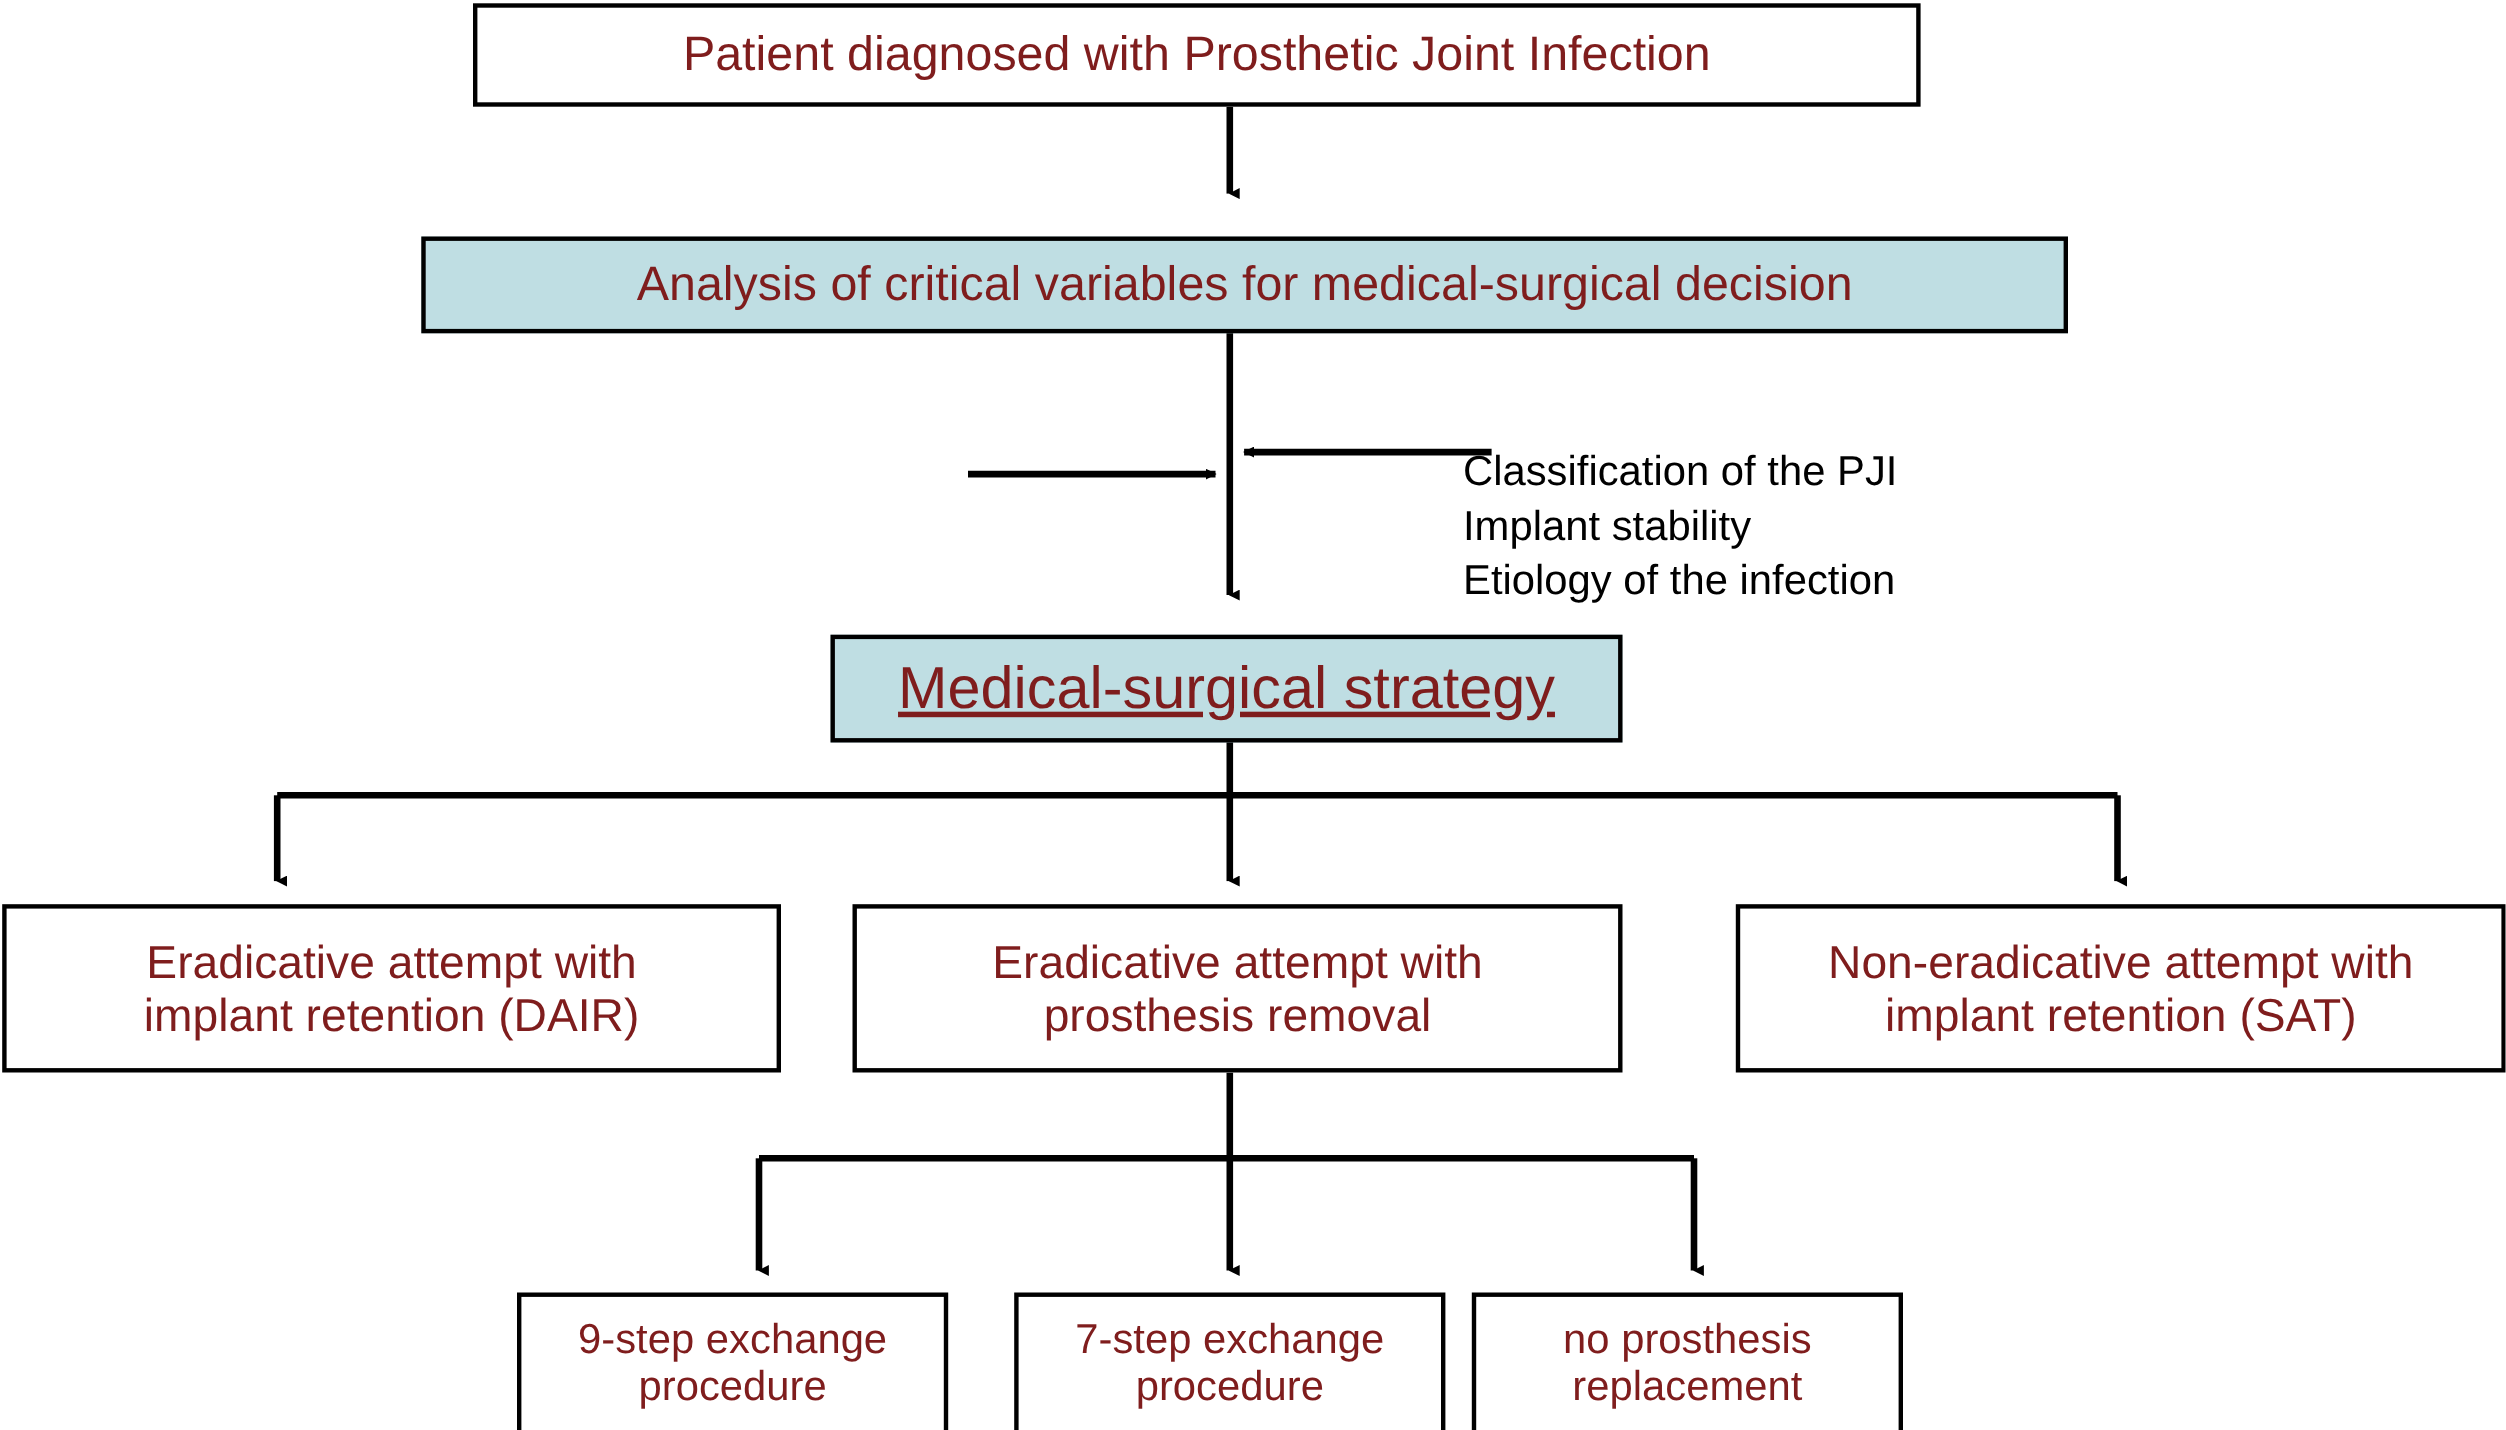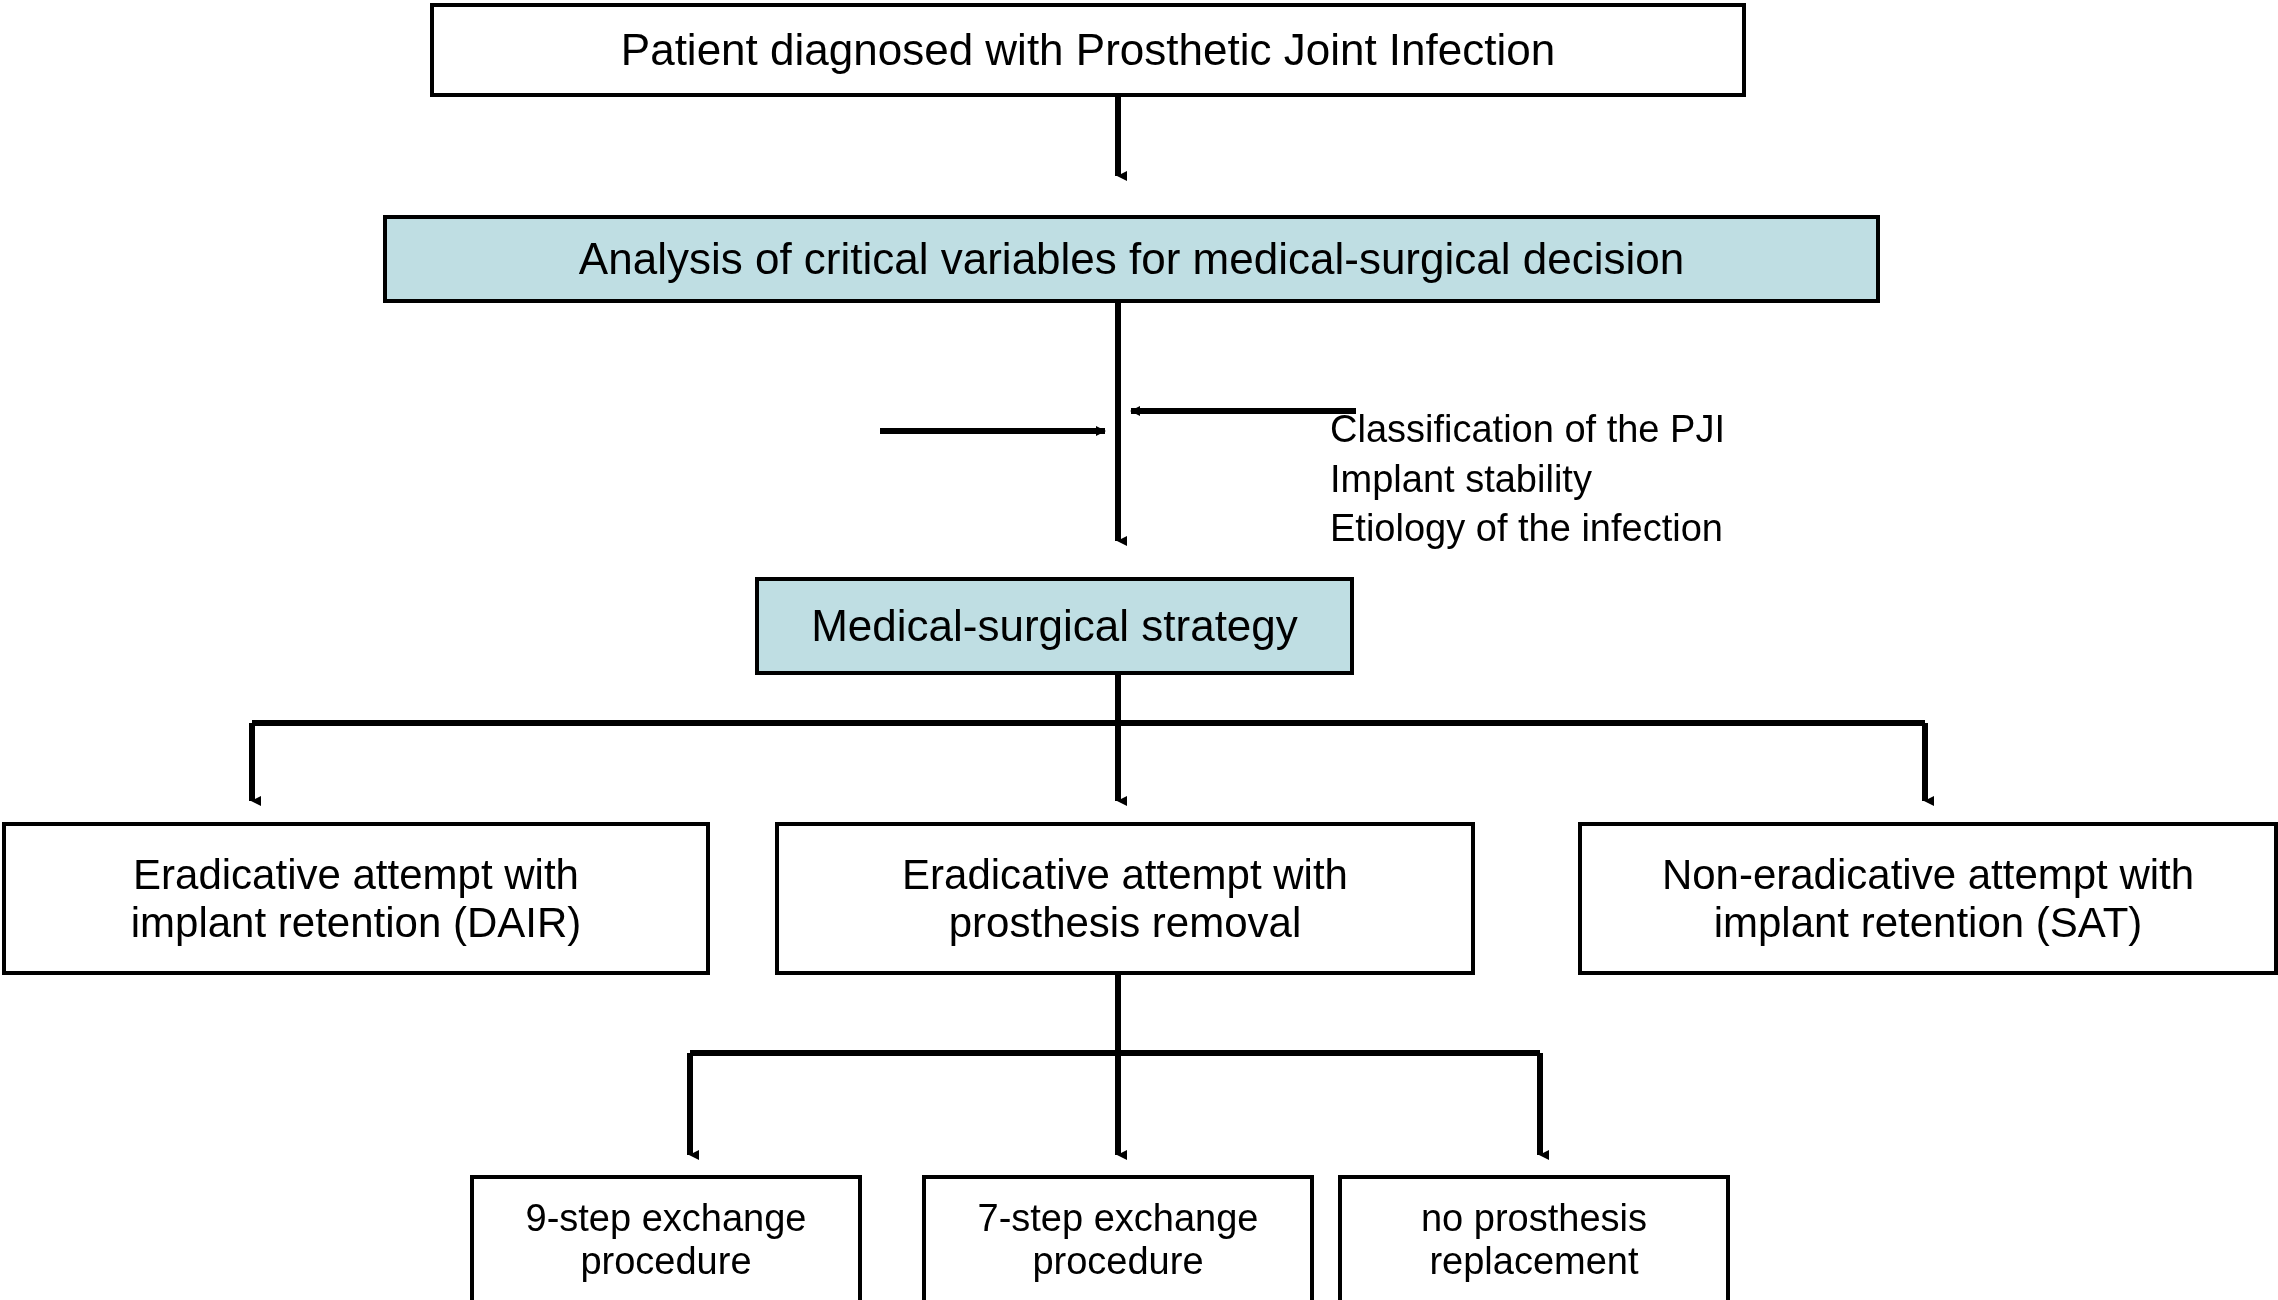--- a/index.html
+++ b/index.html
@@ -24,21 +24,21 @@
     pointer-events: none;
   }
   .node {
     position: absolute;
     box-sizing: border-box;
     border: 4px solid #000000;
     display: flex;
     align-items: center;
     justify-content: center;
     text-align: center;
-    color: #000000;
+    color: #7f1d1d;
     line-height: 1.12;
     z-index: 2;
   }
   .node.plain { background: #ffffff; }
   .node.accent { background: #bfdee3; margin-top: 15px; }
   .node-label { padding: 0 10px; display: block; white-space: pre-line; }
 
   .note {
     position: absolute;
     color: #000000;
@@ -52,22 +52,23 @@
   
   #node-diagnosis {
     left: 430px; top: 3px; width: 1316px; height: 94px;
     font-size: 44px;
   }
   #node-analysis {
     left: 383px; top: 200px; width: 1497px; height: 88px;
     font-size: 44px;
   }
   #node-strategy {
-    left: 755px; top: 562px; width: 599px; height: 98px;
-    font-size: 44px;
+    left: 755px; top: 562px; width: 720px; height: 98px;
+    font-size: 54px;
+    text-decoration: underline;
   }
   #node-dair {
     left: 2px; top: 822px; width: 708px; height: 153px;
     font-size: 42px;
   }
   #node-removal {
     left: 775px; top: 822px; width: 700px; height: 153px;
     font-size: 42px;
   }
   #node-sat {

